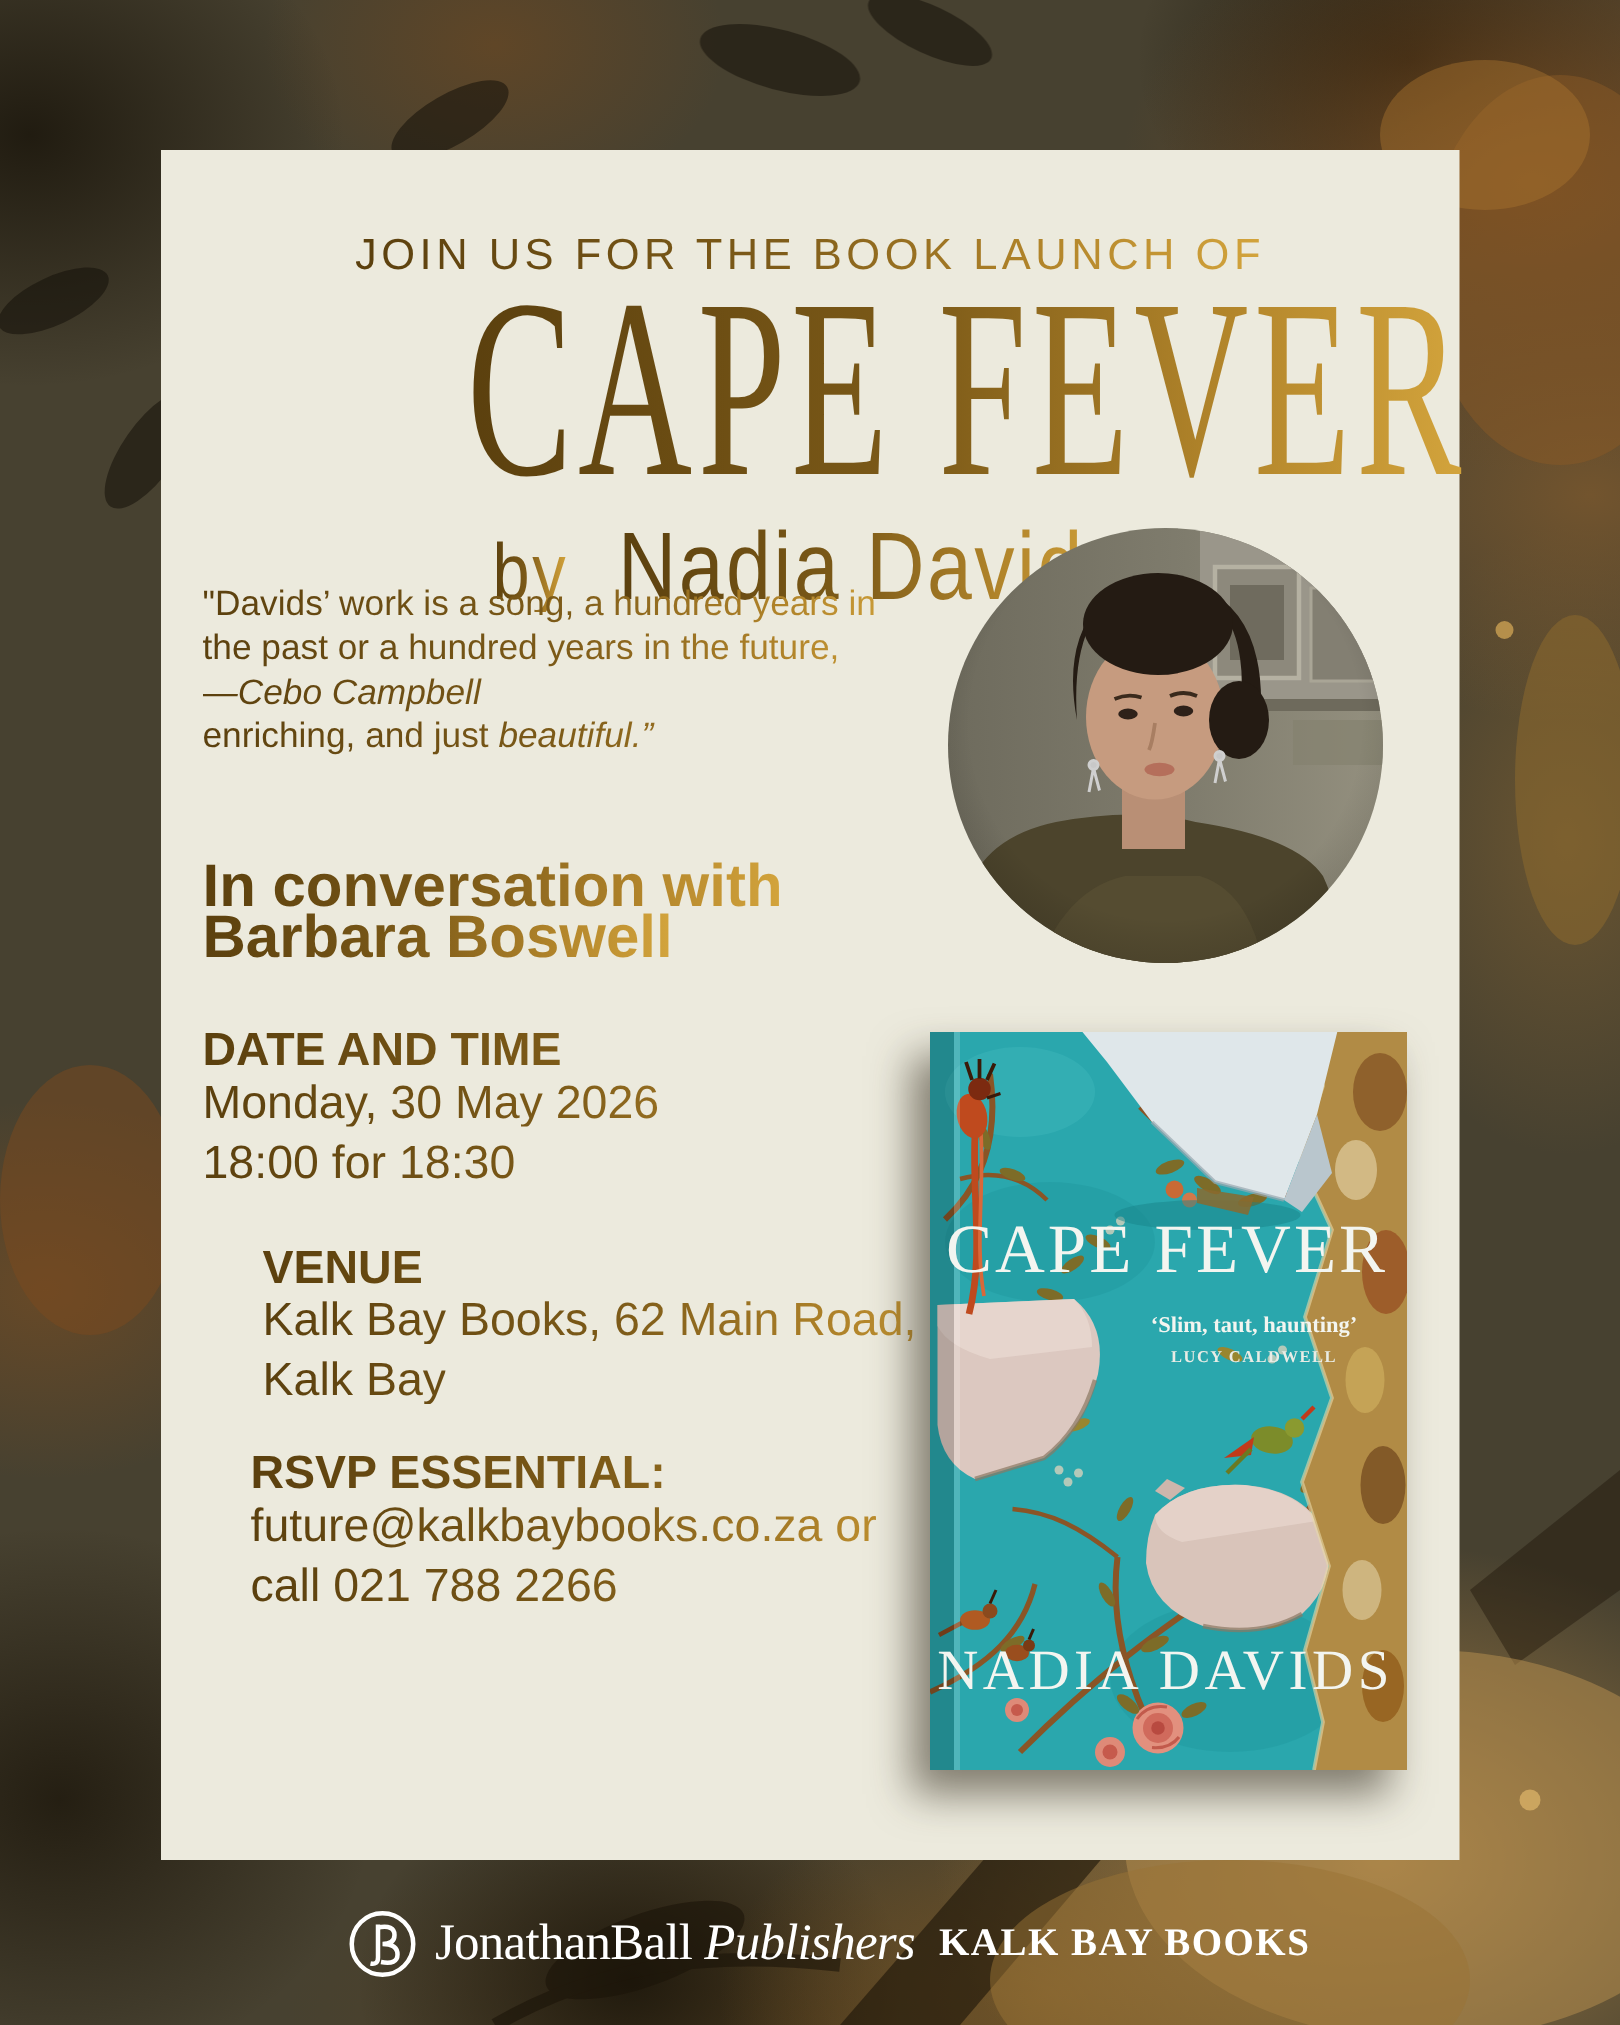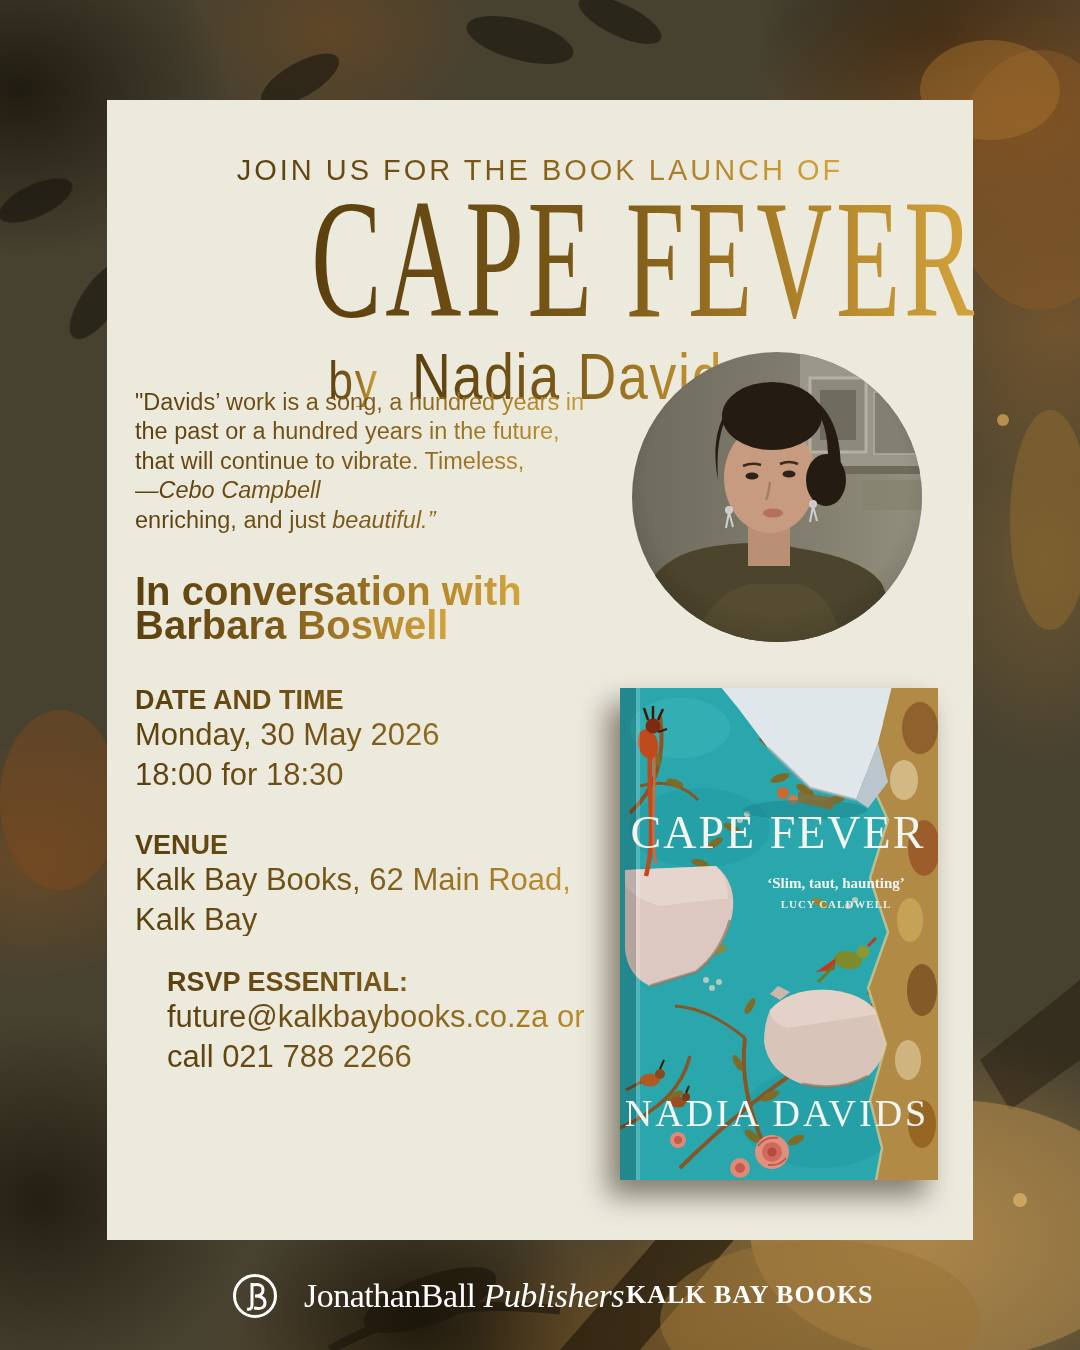--- a/index.html
+++ b/index.html
@@ -40,36 +40,36 @@
   .kicker{top:53px;font-size:29px;line-height:1.2;letter-spacing:3px;font-weight:500;}
   .title{top:74px;font-family:"Liberation Serif",serif;font-size:170px;line-height:1;}
   .title .gself{transform:scaleX(.62);transform-origin:center;letter-spacing:6px;}
   .byline{top:245px;font-size:64px;line-height:1;}
   .byline .squeeze{display:inline-block;transform:scaleX(.84);transform-origin:center;letter-spacing:2px;}
   .byline .by{font-size:53px;}
   .quote{position:absolute;left:28px;top:288px;width:500px;font-size:23.5px;line-height:29.4px;}
   .quote .gcol{display:block;}
   .convo{position:absolute;left:28px;top:474px;font-size:40px;font-weight:bold;line-height:34px;}
   .section{position:absolute;left:28px;}
-  .section .h{font-size:27px;font-weight:bold;line-height:36px;}
+  .section .h{font-size:31px;font-weight:bold;line-height:36px;}
   .section .l{font-size:31px;line-height:33px;}
   .section .sp{margin-top:7px;}
   .section .sp2{margin-top:7px;}
   .sec-date{top:582px;}
-  .sec-venue{top:727px;}
+  .sec-venue{top:727px;margin-left:40px;}
   .sec-rsvp{top:864px;margin-left:32px;}
   .photo{
     position:absolute;left:525px;top:252px;width:290px;height:290px;border-radius:50%;overflow:hidden;
   }
   .book{
     position:absolute;left:513px;top:588px;width:318px;height:492px;
     filter:drop-shadow(-12px 16px 14px rgba(40,33,18,.55));
   }
   .footer-pub{
-    position:absolute;left:232px;top:1271px;height:50px;display:flex;align-items:center;gap:26px;color:#ffffff;
+    position:absolute;left:232px;top:1271px;height:50px;display:flex;align-items:center;gap:12px;color:#ffffff;
   }
   .pub-text{font-family:"Liberation Serif",serif;font-size:34px;white-space:nowrap;letter-spacing:-0.5px;}
   .pub-text .it{font-style:italic;margin-left:8px;}
   .footer-store{
     position:absolute;left:626px;top:1280px;width:236px;text-align:right;
     font-family:"Liberation Serif",serif;font-weight:bold;font-size:26px;letter-spacing:1px;color:#ffffff;white-space:nowrap;
   }
 </style>
 </head>
 <body>
@@ -116,21 +116,20 @@
     <span class="gself">CAPE FEVER</span>
   </div>
 
   <div class="center-line byline">
     <span class="squeeze"><span class="gself by">by</span><span>&nbsp;&nbsp;</span><span class="gself">Nadia Davids</span></span>
   </div>
 
   <div class="quote">
     <span class="gcol">"Davids’ work is a song, a hundred years in</span>
     <span class="gcol">the past or a hundred years in the future,</span>
-    <span class="gcol">that will continue to vibrate. Timeless,</span>
     <span class="gcol" style="font-style:italic">—Cebo Campbell</span>
     <span class="gcol"><span>enriching, and just </span><i>beautiful.”</i></span>
   </div>
 
   <div class="convo">
     <div><span class="gself">In conversation with</span></div>
     <div><span class="gself">Barbara Boswell</span></div>
   </div>
 
   <div class="section sec-date">

